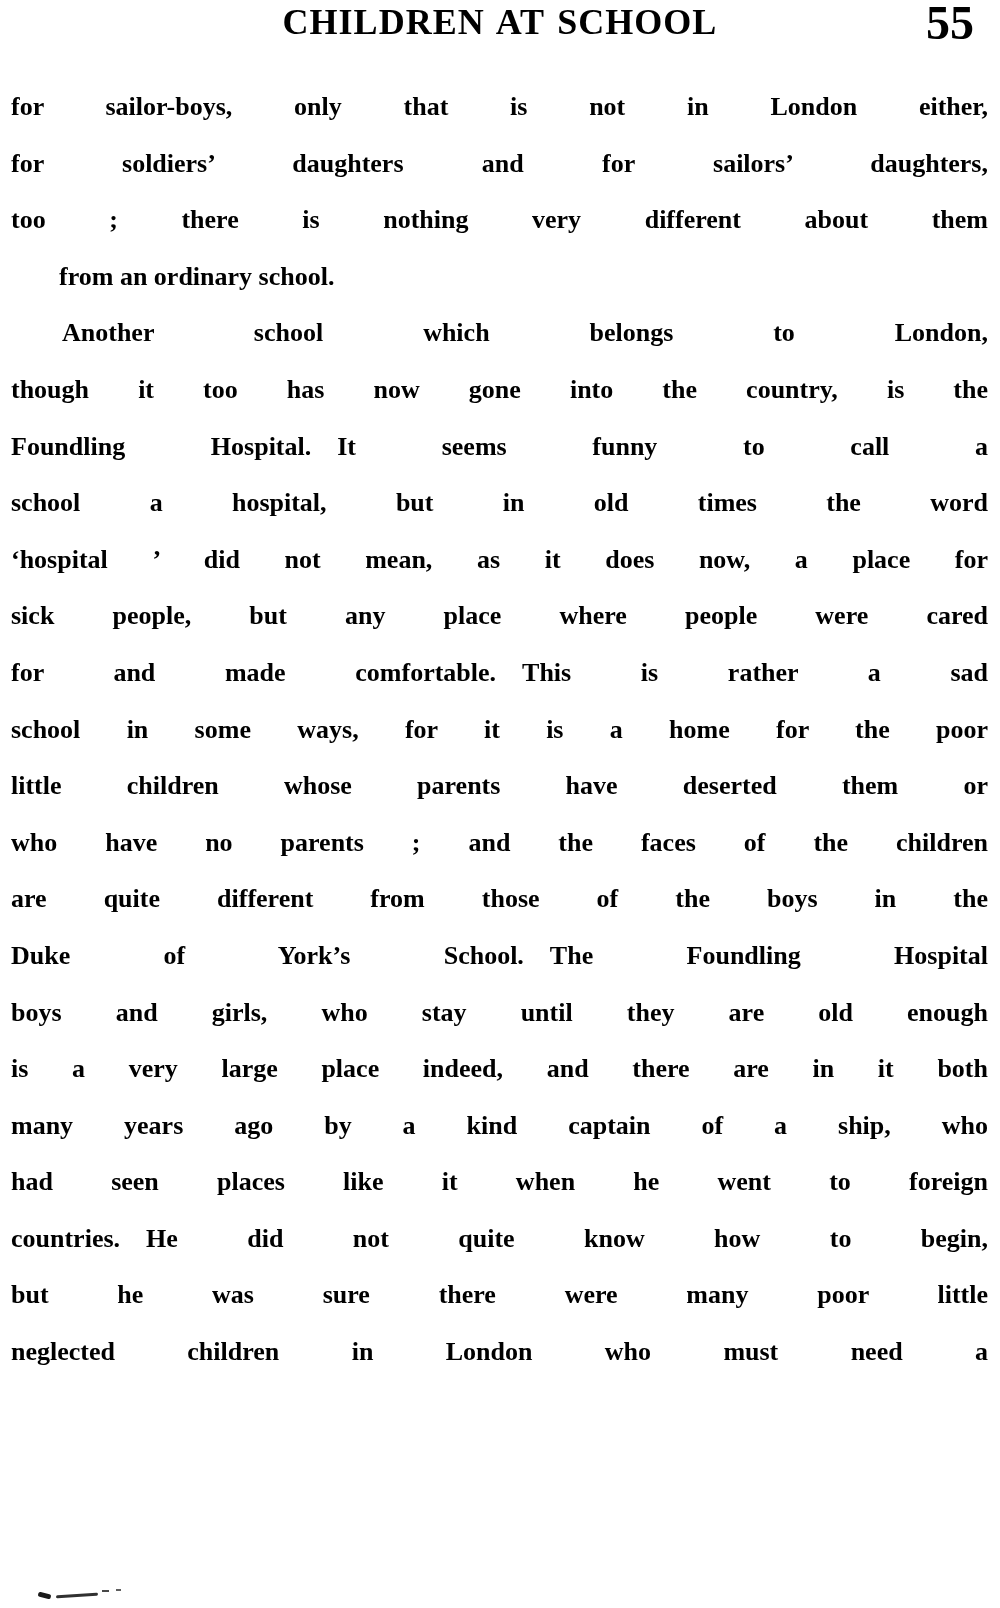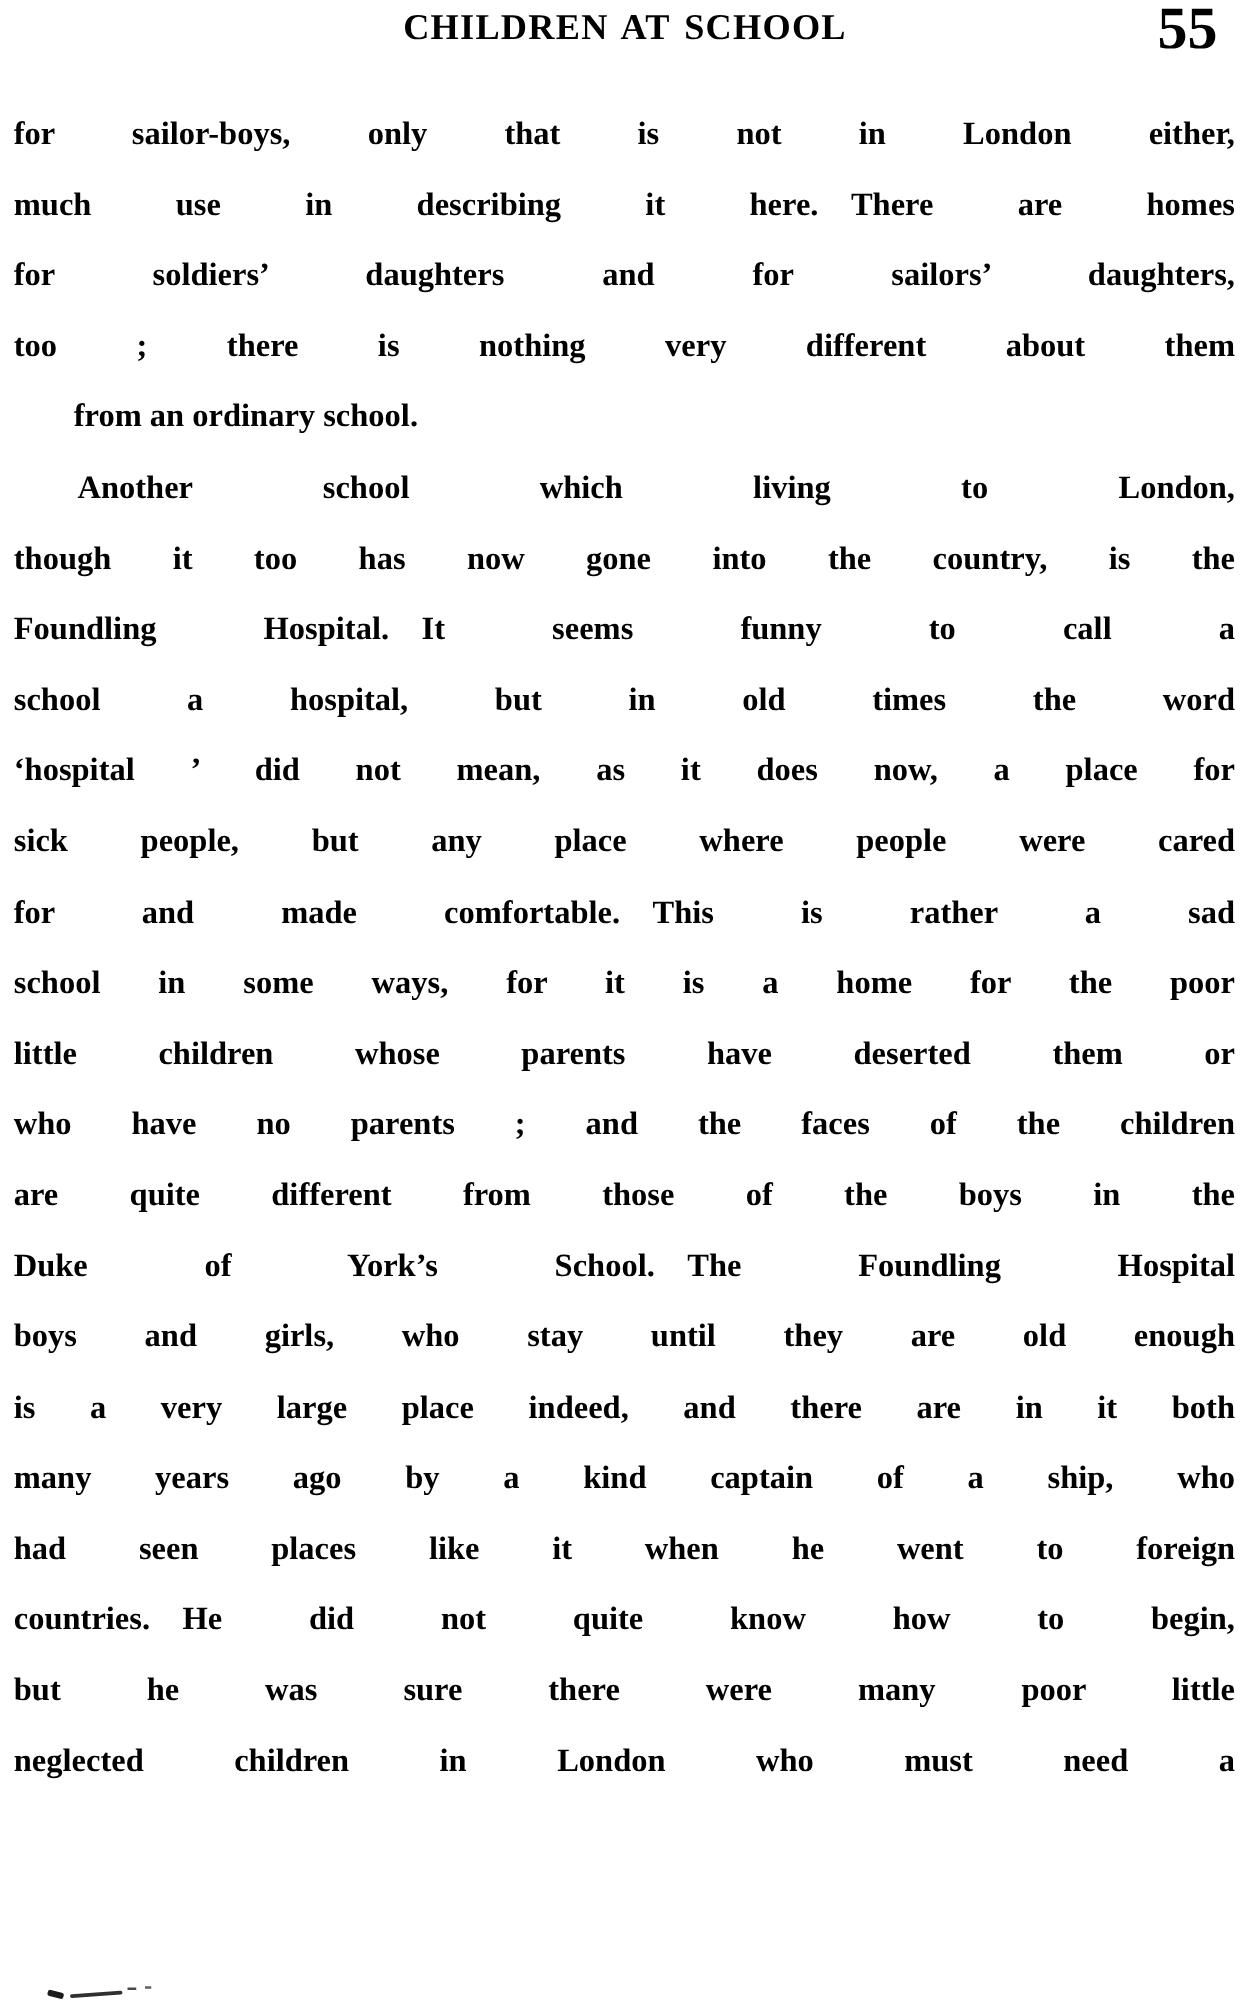--- a/index.html
+++ b/index.html
@@ -23,21 +23,21 @@
     left: 0;
     width: 100%;
     height: 56px;
   }
   .running-title {
     position: absolute;
     left: 0;
     right: 0;
     top: 0;
     text-align: center;
-    font-size: 29px;
+    font-size: 36px;
     line-height: 44px;
     letter-spacing: 1px;
     word-spacing: 3px;
     white-space: nowrap;
   }
   .page-number {
     position: absolute;
     top: 0;
     right: 26px;
     font-size: 48px;
@@ -84,25 +84,24 @@
 
 <div class="page">
 
   <div class="running-header">
     <div class="running-title">CHILDREN AT SCHOOL</div>
     <div class="page-number">55</div>
   </div>
 
   <div class="text-body">
       <div class="line">for sailor-boys, only that is not in London either,</div>
-      <div class="line">much use in describing it here. There are homes</div>
       <div class="line">for soldiers’ daughters and for sailors’ daughters,</div>
       <div class="line">too ; there is nothing very different about them</div>
       <div class="line flush">from an ordinary school.</div>
-      <div class="line indent">Another school which living to London,</div>
+      <div class="line indent">Another school which belongs to London,</div>
       <div class="line">though it too has now gone into the country, is the</div>
       <div class="line">Foundling Hospital. It seems funny to call a</div>
       <div class="line">school a hospital, but in old times the word</div>
       <div class="line">‘hospital ’ did not mean, as it does now, a place for</div>
       <div class="line">sick people, but any place where people were cared</div>
       <div class="line">for and made comfortable. This is rather a sad</div>
       <div class="line">school in some ways, for it is a home for the poor</div>
       <div class="line">little children whose parents have deserted them or</div>
       <div class="line">who have no parents ; and the faces of the children</div>
       <div class="line">are quite different from those of the boys in the</div>

